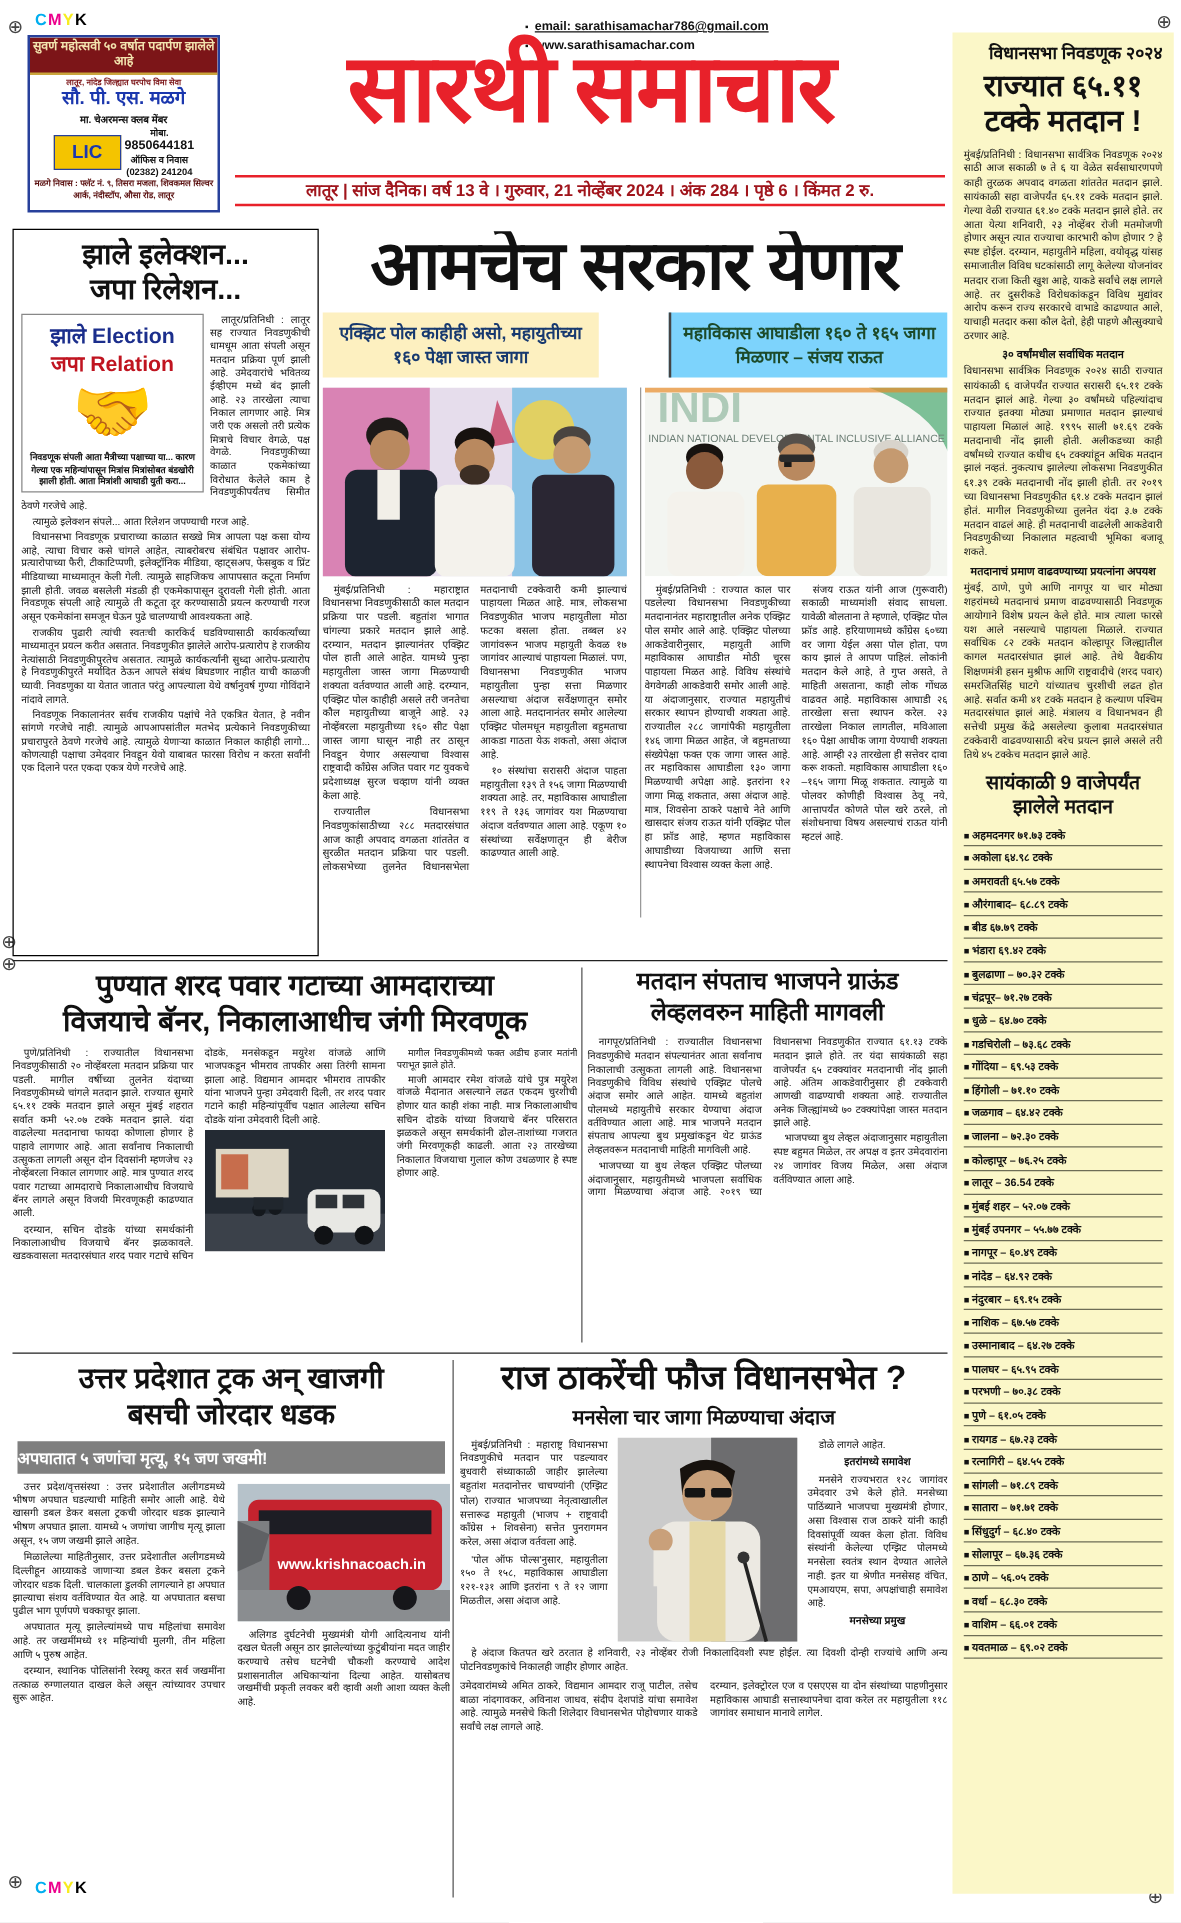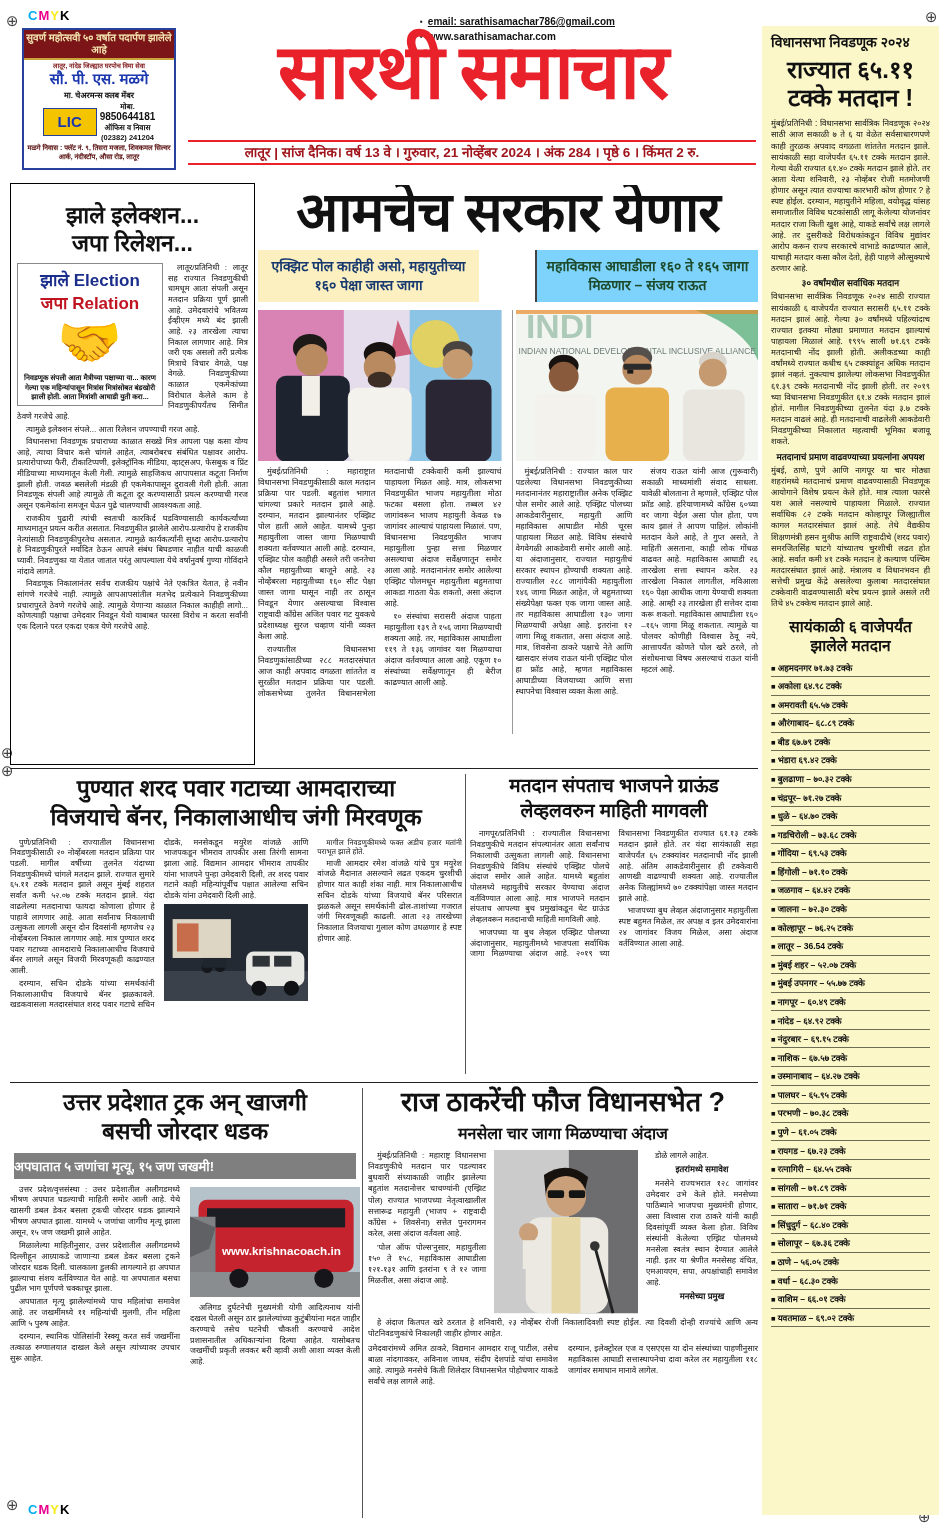--- a/index.html
+++ b/index.html
@@ -32,32 +32,32 @@
   .masthead{position:absolute;left:190px;top:34px;width:565px;text-align:center;}
   .paper-title{color:#e8212a;font-size:76px;font-weight:900;line-height:1.0;white-space:nowrap;
                font-family:"Liberation Serif","DejaVu Serif",serif;letter-spacing:-2px;}
   .mast-rule{position:absolute;left:188px;width:568px;border-top:2.5px solid #e8212a;}
   .dateline{position:absolute;left:188px;top:143px;width:568px;text-align:center;color:#a0151c;
             font-weight:bold;font-size:13.5px;}
 
   
   .sidebar{position:absolute;left:762px;top:26px;width:177px;height:1489px;background:#fbf7c8;
            box-sizing:border-box;padding:6px 9px;overflow:hidden;}
-  .sb-kicker{font-size:14px;font-weight:bold;text-align:left;}
+  .sb-kicker{font-size:14px;font-weight:bold;text-align:right;}
   .sb-headline{font-size:24px;font-weight:900;text-align:center;line-height:1.15;margin:5px 0 7px;}
   .sb-para{font-size:8.2px;line-height:1.36;text-align:justify;margin:0 0 3px;}
   .sb-subhead{font-size:8.8px;font-weight:bold;text-align:center;margin:3px 0 2px;}
   .sb-listhead{font-size:15.5px;font-weight:900;text-align:center;line-height:1.25;margin:7px 0 3px;}
   .sb-row{font-size:8.6px;font-weight:bold;border-bottom:1px solid #6d6d56;padding:3.2px 0 2.4px;}
   .sb-row::before{content:"■ ";font-size:7.5px;}
 
   
   .left-article{position:absolute;left:10px;top:183px;width:245px;height:582px;border:1.5px solid #000;
                 box-sizing:border-box;padding:4px 6px;overflow:hidden;}
-  .la-headline{font-size:23px;font-weight:900;text-align:center;line-height:1.2;margin:14px 0 6px;}
+  .la-headline{font-size:23px;font-weight:900;text-align:center;line-height:1.2;margin:2px 0 6px;}
   .la-graphic{float:left;width:146px;border:1px solid #888;background:#fff;text-align:center;
               padding:4px 2px;margin:0 5px 3px 0;box-sizing:border-box;}
   .la-g1{color:#1b2e8c;font-weight:900;font-size:17px;}
   .la-g2{color:#c01420;font-weight:900;font-size:17px;}
   .la-hands{font-size:52px;line-height:1.1;}
   .la-caption{font-size:7.2px;font-weight:bold;line-height:1.3;margin-top:2px;}
   .la-body{font-size:8px;line-height:1.33;text-align:justify;}
   .la-body p{margin:0 0 2px;text-indent:9px;}
 
   
@@ -166,21 +166,21 @@
   <div class="mast-rule" style="top:163px"></div>
 
   <div class="sidebar">
     <div class="sb-kicker">विधानसभा निवडणूक २०२४</div>
     <div class="sb-headline">राज्यात ६५.११ टक्के मतदान !</div>
     <p class="sb-para">मुंबई/प्रतिनिधी : विधानसभा सार्वत्रिक निवडणूक २०२४ साठी आज सकाळी ७ ते ६ या वेळेत सर्वसाधारणपणे काही तुरळक अपवाद वगळता शांततेत मतदान झाले. सायंकाळी सहा वाजेपर्यंत ६५.११ टक्के मतदान झाले. गेल्या वेळी राज्यात ६१.४० टक्के मतदान झाले होते. तर आता येत्या शनिवारी, २३ नोव्हेंबर रोजी मतमोजणी होणार असून त्यात राज्याचा कारभारी कोण होणार ? हे स्पष्ट होईल. दरम्यान, महायुतीने महिला, वयोवृद्ध यांसह समाजातील विविध घटकांसाठी लागू केलेल्या योजनांवर मतदार राजा किती खुश आहे, याकडे सर्वांचे लक्ष लागले आहे. तर दुसरीकडे विरोधकांकडून विविध मुद्यांवर आरोप करून राज्य सरकारचे वाभाडे काढण्यात आले, याचाही मतदार कसा कौल देतो, हेही पाहणे औत्सुक्याचे ठरणार आहे.</p>
     <div class="sb-subhead">३० वर्षांमधील सर्वाधिक मतदान</div>
     <p class="sb-para">विधानसभा सार्वत्रिक निवडणूक २०२४ साठी राज्यात सायंकाळी ६ वाजेपर्यंत राज्यात सरासरी ६५.११ टक्के मतदान झालं आहे. गेल्या ३० वर्षांमध्ये पहिल्यांदाच राज्यात इतक्या मोठ्या प्रमाणात मतदान झाल्याचं पाहायला मिळालं आहे. १९९५ साली ७१.६९ टक्के मतदानाची नोंद झाली होती. अलीकडच्या काही वर्षांमध्ये राज्यात कधीच ६५ टक्क्यांहून अधिक मतदान झालं नव्हतं. नुकत्याच झालेल्या लोकसभा निवडणुकीत ६१.३९ टक्के मतदानाची नोंद झाली होती. तर २०१९ च्या विधानसभा निवडणुकीत ६१.४ टक्के मतदान झालं होतं. मागील निवडणुकीच्या तुलनेत यंदा ३.७ टक्के मतदान वाढलं आहे. ही मतदानाची वाढलेली आकडेवारी निवडणुकीच्या निकालात महत्वाची भूमिका बजावू शकते.</p>
     <div class="sb-subhead">मतदानाचं प्रमाण वाढवण्याच्या प्रयत्नांना अपयश</div>
     <p class="sb-para">मुंबई, ठाणे, पुणे आणि नागपूर या चार मोठ्या शहरांमध्ये मतदानाचं प्रमाण वाढवण्यासाठी निवडणूक आयोगाने विशेष प्रयत्न केले होते. मात्र त्याला फारसे यश आले नसल्याचे पाहायला मिळाले. राज्यात सर्वाधिक ८२ टक्के मतदान कोल्हापूर जिल्ह्यातील कागल मतदारसंघात झालं आहे. तेथे वैद्यकीय शिक्षणमंत्री हसन मुश्रीफ आणि राष्ट्रवादीचे (शरद पवार) समरजितसिंह घाटगे यांच्यातच चुरशीची लढत होत आहे. सर्वात कमी ४१ टक्के मतदान हे कल्याण पश्चिम मतदारसंघात झालं आहे. मंत्रालय व विधानभवन ही सत्तेची प्रमुख केंद्रे असलेल्या कुलाबा मतदारसंघात टक्केवारी वाढवण्यासाठी बरेच प्रयत्न झाले असले तरी तिथे ४५ टक्केच मतदान झाले आहे.</p>
-    <div class="sb-listhead">सायंकाळी ६ वाजेपर्यंत झालेले मतदान</div>
+    <div class="sb-listhead">सायंकाळी 9 वाजेपर्यंत झालेले मतदान</div>
     <div>
 
     <div class="sb-row"><span>अहमदनगर ७१.७३ टक्के</span></div>
         <div class="sb-row"><span>अकोला ६४.९८ टक्के</span></div>
         <div class="sb-row"><span>अमरावती ६५.५७ टक्के</span></div>
         <div class="sb-row"><span>औरंगाबाद– ६८.८९ टक्के</span></div>
         <div class="sb-row"><span>बीड ६७.७९ टक्के</span></div>
         <div class="sb-row"><span>भंडारा ६९.४२ टक्के</span></div>
         <div class="sb-row"><span>बुलढाणा – ७०.३२ टक्के</span></div>
         <div class="sb-row"><span>चंद्रपूर– ७१.२७ टक्के</span></div>

